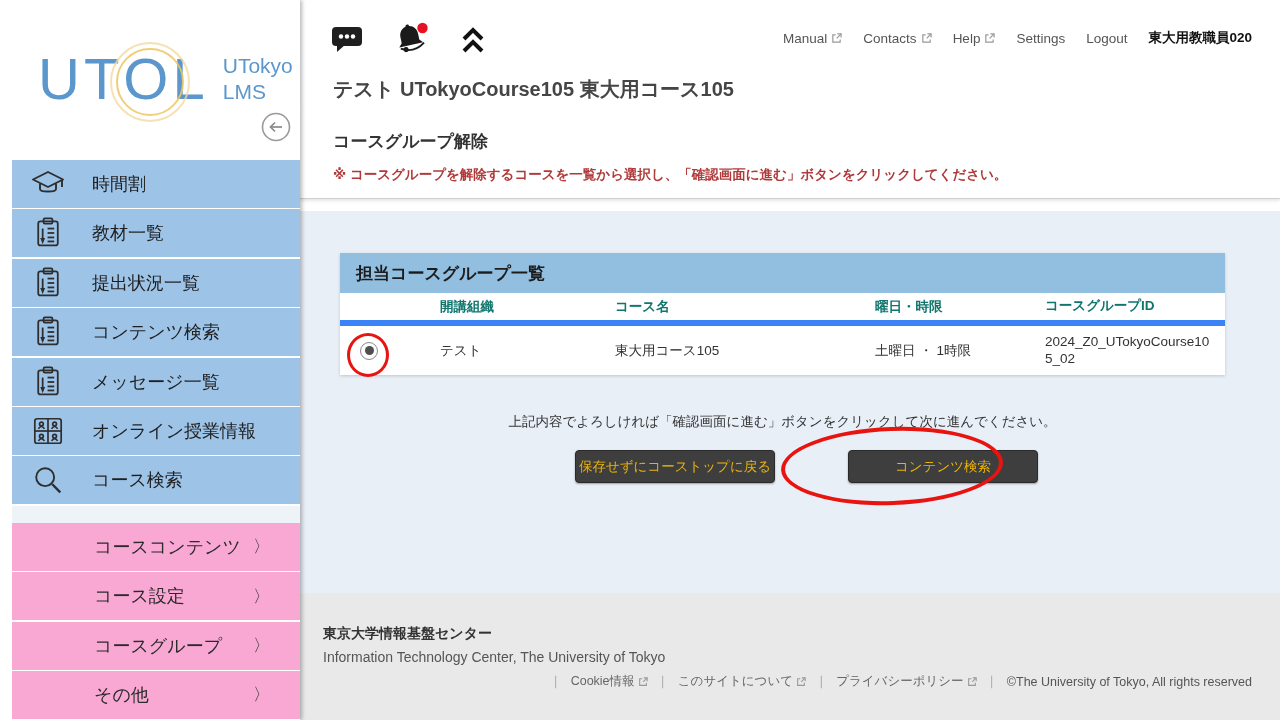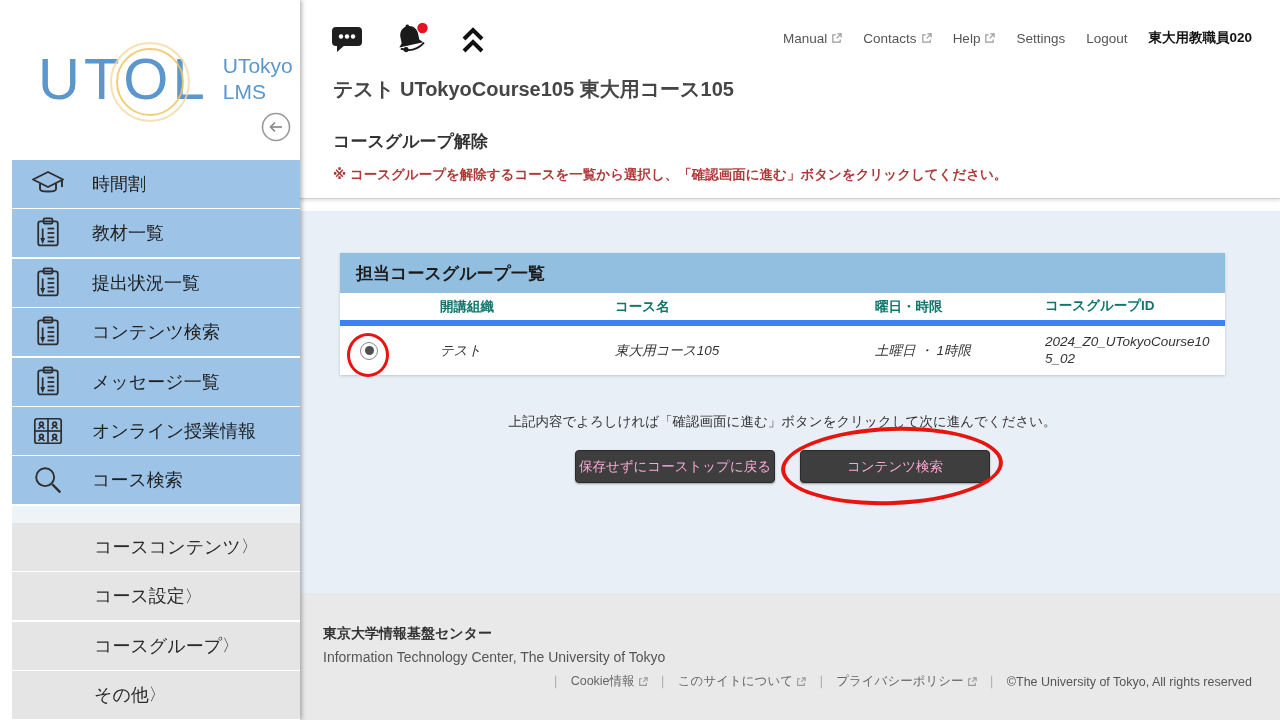--- a/index.html
+++ b/index.html
@@ -19,21 +19,21 @@
   .logo-o::before { content:""; position:absolute; left:-7px; top:-2px; width:64px; height:64px; border:2px solid #eec65f; border-radius:50%; opacity:.85; }
   .logo-o::after { content:""; position:absolute; left:-13px; top:-8px; width:76px; height:76px; border:2px solid #f3daa0; border-radius:50%; opacity:.8; }
   .logo-sub { margin-left:14px; font-size:21px; color:#5b97cc; line-height:1.25; }
   .collapse-btn { position:absolute; left:260px; top:111px; width:32px; height:32px; cursor:pointer; }
 
   .menu { position:absolute; left:0; top:160px; width:300px;padding-left:12px; }
   .menu-item { display:flex; align-items:center; height:48px; margin-bottom:1.4px; background:#9dc3e7; padding-left:18px; cursor:pointer; }
   .menu-item .mi-icon { width:36px; display:flex; justify-content:center; }
   .menu-item .mi-label { margin-left:26px; font-size:18px; color:#1f1f1f; }
   .menu-gap { height:17px; background:#eef3f8; }
-  .submenu-item { display:flex; align-items:center; justify-content:flex-start; height:48px; margin-bottom:1.4px; background:#e5e5e5; padding:0 30px 0 82px; cursor:pointer; }
+  .submenu-item { display:flex; align-items:center; justify-content:space-between; height:48px; margin-bottom:1.4px; background:#f9a8d4; padding:0 30px 0 82px; cursor:pointer; }
   .submenu-item .sm-label { font-size:18px; color:#2a2a2a; }
   .submenu-item .sm-chevron { font-size:17px; color:#3a3a3a; }
 
   
   #main { position:absolute; left:300px; top:0; width:980px; height:720px; background:#fff; }
 
   #topbar { position:absolute; left:0; top:8px; width:980px; height:60px; background:#fff; border-bottom:1px solid #bdbdbd; }
   .topbar-icons { position:absolute; left:30px; top:13px; display:flex; align-items:center; gap:28px; }
   .tb-icon { position:relative; cursor:pointer; }
   .topbar-links { position:absolute; right:28px; top:0; height:60px; display:flex; align-items:center; gap:21px; }
@@ -46,32 +46,32 @@
   #sectionbar { position:absolute; left:0; top:108px; width:980px; height:91px; background:#fff; border-bottom:1px solid #cfcfcf; box-shadow:0 2px 3px rgba(0,0,0,.1); }
   #sectionbar h2 { position:absolute; left:33px; top:22px; font-size:17px; font-weight:bold; color:#333; }
   .note { position:absolute; left:33px; top:58px; font-size:13.5px; font-weight:bold; color:#b03a3a; }
 
   #content { position:absolute; left:0; top:211px; width:980px; height:416px; background:#e9eff7; }
 
   .tablewrap { position:absolute; left:40px; top:42px; width:885px; box-shadow:0 1px 3px rgba(0,0,0,.18); }
   .tbl-title { height:40px; background:#92bedf; display:flex; align-items:center; padding-left:16px; font-size:17px; font-weight:bold; color:#1c1c1c; }
   .tbl-row { display:flex; background:#fff; align-items:center; }
   .tbl-head { height:33px; border-bottom:6px solid #3b82f6; font-size:13.5px; font-weight:bold; color:#0f766e; }
-  .tbl-data { height:49px; font-size:13.5px; color:#333;font-style:italic; }
+  .tbl-data { height:49px; font-size:13.5px; color:#333; }
   .c0 { width:90px; display:flex; padding-left:20px; }
   .c1 { width:175px; padding-left:10px; }
   .c2 { width:260px; padding-left:10px; }
   .c3 { width:170px; padding-left:10px; }
   .c4 { width:190px; padding:0 10px; word-break:break-all; line-height:1.25; }
   .radio-outer { width:18px; height:18px; border:1px solid #8a8a8a; border-radius:50%; background:#fdfdfd; display:flex; align-items:center; justify-content:center; cursor:pointer; }
   .radio-dot { width:9px; height:9px; border-radius:50%; background:#4f4f4f; }
 
   .instruction { position:absolute; left:40px; top:202px; width:885px; text-align:center; font-size:13.5px; color:#333; }
   .btn-row { position:absolute; left:40px; top:239px; width:885px; display:flex; justify-content:center; gap:25px; }
-  .dark-btn { height:33px; background:#3e3e3e; border:1px solid #2a2a2a; border-radius:4px; color:#f9a8d4; font-size:13.5px; display:flex; align-items:center; justify-content:center; cursor:pointer; box-shadow:0 1px 2px rgba(0,0,0,.35); font-family:inherit; }
+  .dark-btn { height:33px; background:#3e3e3e; border:1px solid #2a2a2a; border-radius:4px; color:#eab308; font-size:13.5px; display:flex; align-items:center; justify-content:center; cursor:pointer; box-shadow:0 1px 2px rgba(0,0,0,.35); font-family:inherit;margin-left:48px; }
   .btn-back { width:200px; }
   .btn-confirm { width:190px; }
 
   
   #footer { position:absolute; left:0; top:593px; width:980px; height:127px; background:#e9e9e9; }
   .ft-org-ja { position:absolute; left:23px; top:32px; font-size:14px; font-weight:bold; color:#333; }
   .ft-org-en { position:absolute; left:23px; top:56px; font-size:14px; color:#555; }
   .ft-links { position:absolute; right:28px; top:80px; display:flex; align-items:center; gap:9px; font-size:12.5px; color:#666; }
   .ft-link { display:flex; align-items:center; gap:3px; cursor:pointer; color:#666; }
   .ft-sep { color:#999; }

